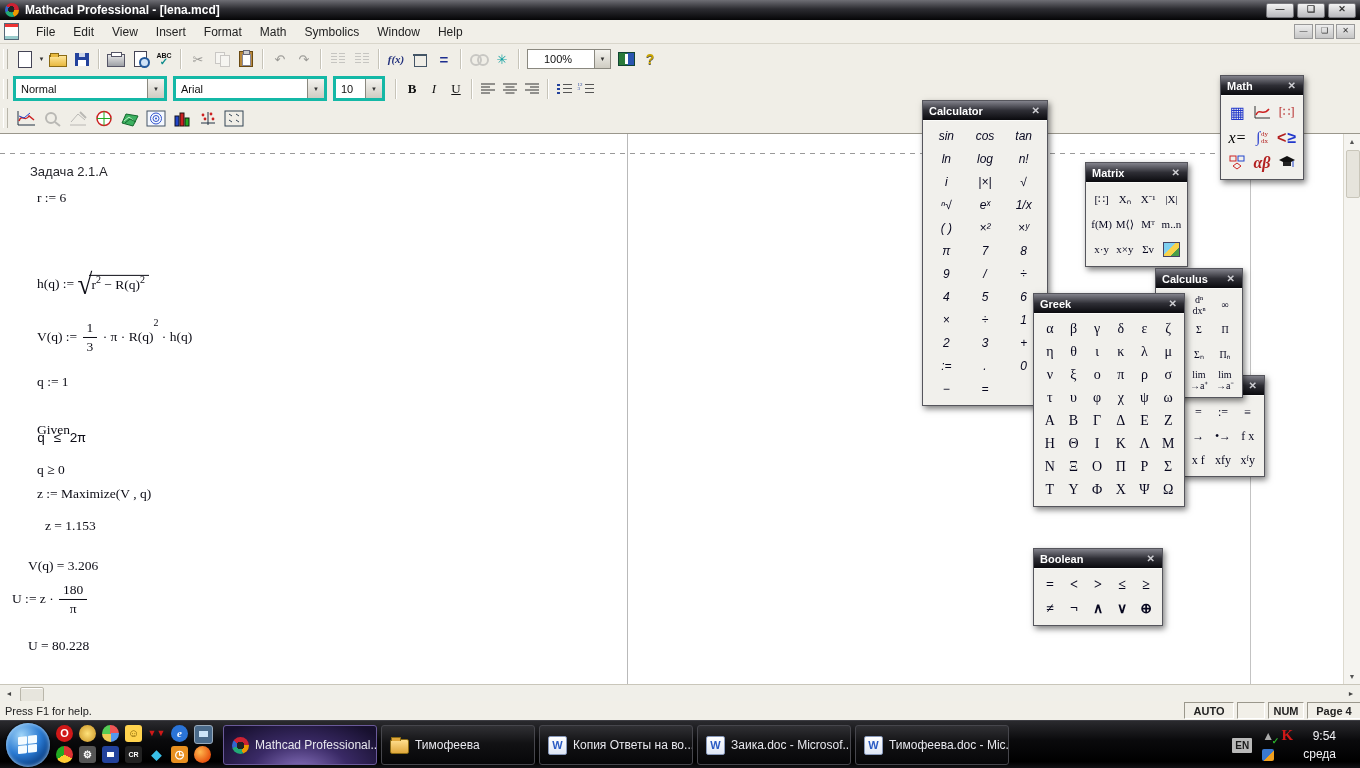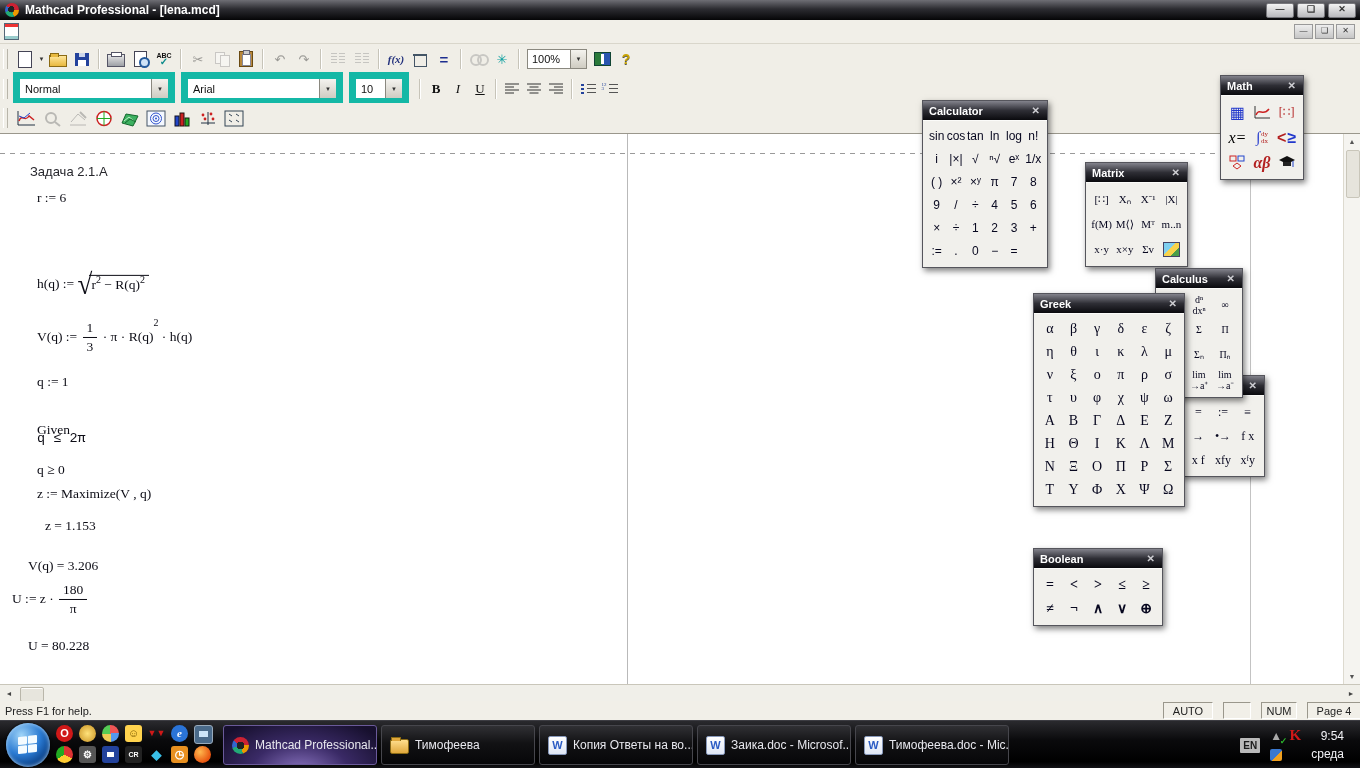--- a/index.html
+++ b/index.html
@@ -64,29 +64,29 @@
   .ic-align span{background:repeating-linear-gradient(#8a93b8 0 1px,transparent 1px 3px);}
   .ic-fx{font-style:italic;font-weight:bold;font-size:11px;color:#23317c;font-family:"Liberation Serif",serif;}
   .ic-unit{width:11px;height:12px;background:linear-gradient(#eaf3fc,#aecdе8);border:1px solid #456;border-top:none;position:relative;margin-top:3px;}
   .ic-unit:before{content:"";position:absolute;left:-2px;top:0;width:14px;height:2px;background:#456;}
   .ic-eq{font-weight:bold;font-size:15px;color:#1c2d8f;}
   .ic-link{width:16px;height:10px;position:relative;}
   .ic-link:before,.ic-link:after{content:"";position:absolute;top:0;width:8px;height:8px;border:2px solid #999;border-radius:50%;}
   .ic-link:before{left:0;} .ic-link:after{left:7px;}
   .ic-wiz{font-size:13px;color:#11a0a0;}
   .zoombox{display:flex;align-items:center;background:#fff;border:1px solid #8a887f;height:18px;margin:0 3px;}
-  .zoombox .zval{font-size:11px;color:#111;padding:0 4px;min-width:34px;}
+  .zoombox .zval{font-size:11px;color:#111;padding:0 16px;min-width:34px;}
   .zoombox .zdd{width:15px;height:100%;background:linear-gradient(#f4f3ef,#cfccc2);border-left:1px solid #8a887f;
     display:flex;align-items:center;justify-content:center;}
   .ic-book{width:15px;height:12px;background:linear-gradient(90deg,#2a7a3a 50%,#2a55b0 50%);border:1px solid #143;position:relative;}
   .ic-book:before{content:"";position:absolute;left:6px;top:1px;width:3px;height:10px;background:#fff;}
   .ic-help{font-weight:bold;font-size:14px;color:#caa500;text-shadow:0 1px 0 #555;}
 
   
-  .combo{display:flex;align-items:center;background:#fff;border:7px solid #14b8a6;height:19px;margin-right:6px;}
+  .combo{display:flex;align-items:center;background:#fff;border:3px solid #14b8a6;height:19px;margin-right:6px;}
   .combo .cval{font-size:11px;color:#111;padding:0 5px;overflow:hidden;white-space:nowrap;}
   .combo .cdd{width:16px;height:100%;background:linear-gradient(#f4f3ef,#cfccc2);border-left:1px solid #8a887f;
     display:flex;align-items:center;justify-content:center;margin-left:auto;}
   .c-style{width:148px;} .c-font{width:148px;} .c-size{width:46px;}
   .fbtn{width:22px;height:21px;display:flex;align-items:center;justify-content:center;
     font-family:"Liberation Serif",serif;font-size:13px;color:#111;}
   .ic-list{width:15px;height:12px;position:relative;}
   .ic-list:before{content:"";position:absolute;left:6px;top:1px;width:9px;height:10px;
     background:repeating-linear-gradient(#555 0 1px,transparent 1px 4px);}
   .ic-list.bul:after{content:"";position:absolute;left:0;top:1px;width:3px;height:10px;
@@ -156,21 +156,21 @@
 
   
   #hscroll{position:absolute;left:0;top:684px;width:1360px;height:17px;background:#f0efe9;border-top:1px solid #c9c6ba;}
   .harrow{position:absolute;top:2px;width:14px;height:13px;color:#444;font-size:7px;line-height:13px;text-align:center;}
   #hthumb{position:absolute;left:20px;top:2px;width:22px;height:13px;background:#e7e5dd;
     border:1px solid #b9b6aa;border-radius:2px;box-shadow:inset 0 1px 0 #fff;}
   #statusbar{position:absolute;left:0;top:701px;width:1360px;height:19px;background:#f1efe8;
     display:flex;align-items:center;font-size:11px;color:#222;}
   #statusmsg{padding-left:5px;}
   .sseg{height:15px;border:1px solid;border-color:#9a978c #fff #fff #9a978c;
-    display:flex;align-items:center;justify-content:center;font-size:11px;color:#222;margin-left:10px;}
+    display:flex;align-items:center;justify-content:center;font-size:11px;color:#222;margin-left:3px;font-weight:bold;}
   #seg-auto{width:48px;margin-left:auto;} #seg-blank{width:26px;} #seg-num{width:34px;} #seg-page{width:52px;border-right:none;}
 
   
   #taskbar{position:absolute;left:0;top:720px;width:1360px;height:48px;
     background:linear-gradient(#2a2a2e,#0a0a0c 40%,#000 85%,#16161a);border-top:1px solid #3c3c42;
     display:flex;align-items:center;}
   #startbtn{width:44px;height:44px;margin:0 6px;border-radius:50%;position:relative;
     background:radial-gradient(circle at 35% 28%,#9fd4f8,#2a7ad2 45%,#0a3f86 75%,#062a58);
     box-shadow:inset 0 0 4px #bfe4ff,0 0 3px #000;}
   #startflag{position:absolute;left:12px;top:13px;width:19px;height:17px;display:grid;
@@ -186,21 +186,21 @@
     color:#e8e8ee;font-size:12px;overflow:hidden;}
   .task.active{background:radial-gradient(ellipse at 50% 120%,#8a74c0 0%,#3a2a66 45%,#17102e 90%);
     border-color:#6a5a9a;}
   .ticn{width:17px;height:17px;margin:0 6px 0 8px;flex:none;display:flex;align-items:center;justify-content:center;border-radius:2px;}
   .ticn.mathcad{border-radius:50%;background:radial-gradient(circle at 50% 50%,#222 0 30%,transparent 32%),
     conic-gradient(#c23 0 25%,#e90 25% 45%,#2a7 45% 70%,#36c 70% 85%,#c23 85%);}
   .ticn.word{background:linear-gradient(#ffffff,#dfe7f5);color:#2a5bc4;font-weight:bold;font-size:11px;border:1px solid #8899bb;}
   .ticn.folder{background:linear-gradient(#ffdf8e,#e0a83c);border:1px solid #8a6a14;position:relative;height:13px;margin-top:3px;}
   .ticn.folder:before{content:"";position:absolute;left:0;top:-3px;width:8px;height:3px;background:#e0a83c;border:1px solid #8a6a14;border-bottom:none;}
   .tlbl{white-space:nowrap;overflow:hidden;}
-  #tray{margin-left:auto;display:flex;align-items:center;gap:7px;padding-right:12px;}
+  #tray{margin-left:auto;display:flex;align-items:center;gap:7px;padding-right:20px;}
   #langbox{width:20px;height:15px;background:#b9b9b9;color:#1a1a1a;font-size:10px;font-weight:bold;
     display:flex;align-items:center;justify-content:center;border-radius:1px;}
   #trayicons{display:grid;grid-template-columns:18px 18px;grid-template-rows:18px 18px;gap:1px;}
   .tico{display:flex;align-items:center;justify-content:center;font-size:12px;}
   .usb{color:#aaa;position:relative;} .usb:after{content:"✓";position:absolute;right:-2px;bottom:-1px;color:#2cb52c;font-size:9px;font-weight:bold;}
   .kasp{color:#d01818;font-weight:bold;font-family:"Liberation Serif",serif;font-size:15px;}
   .upd{width:12px;height:12px;background:linear-gradient(135deg,#3a78d0 0 55%,#f0a020 55%);border-radius:2px;}
   #clock{color:#f2f2f6;font-size:12px;text-align:right;line-height:1.5;padding-right:4px;}
 </style>
 </head>
@@ -213,20 +213,21 @@
     <span>Mathcad Professional - [lena.mcd]</span>
     <span class="wbtns">
       <span class="wbtn">—</span>
       <span class="wbtn">❏</span>
       <span class="wbtn">✕</span>
     </span>
   </div>
 
   <div id="menubar">
     <span id="mdiicon"></span>
+    <span id="menuitems"><span class="mitem">File</span><span class="mitem">Edit</span><span class="mitem">View</span><span class="mitem">Insert</span><span class="mitem">Format</span><span class="mitem">Math</span><span class="mitem">Symbolics</span><span class="mitem">Window</span><span class="mitem">Help</span></span>
     <span class="mdibtns">
       <span class="mdib">—</span>
       <span class="mdib">❏</span>
       <span class="mdib">✕</span>
     </span>
   </div>
 
   <div class="toolbar" id="tb-std">
     <span class="grip"></span>
     <span class="tbtn">
@@ -468,21 +469,21 @@
       <div class="expr" style="left: 28px; top: 432px;"><span>V(q) = 3.206</span></div>
       <div class="expr" style="left: 12px; top: 465px;"><span>U := z · </span><span class="mfrac"><span class="fn">180</span><span class="fd">π</span></span></div>
       <div class="expr" style="left: 28px; top: 512px;"><span>U = 80.228</span></div>
     </div>
 
   <div class="palette" id="pal-calculator">
     <div class="ptitle">
         <span>Calculator</span>
         <span class="px">✕</span>
       </div>
-    <div class="pgrid" style="grid-template-columns: repeat(6, 1fr);">
+    <div class="pgrid" style="grid-template-columns: repeat(3, 1fr); font-style: italic;">
         <div class="pbtn">sin</div>
         <div class="pbtn">cos</div>
         <div class="pbtn">tan</div>
         <div class="pbtn">ln</div>
         <div class="pbtn">log</div>
         <div class="pbtn">n!</div>
         <div class="pbtn">i</div>
         <div class="pbtn">|×|</div>
         <div class="pbtn">√</div>
         <div class="pbtn">ⁿ√</div>

